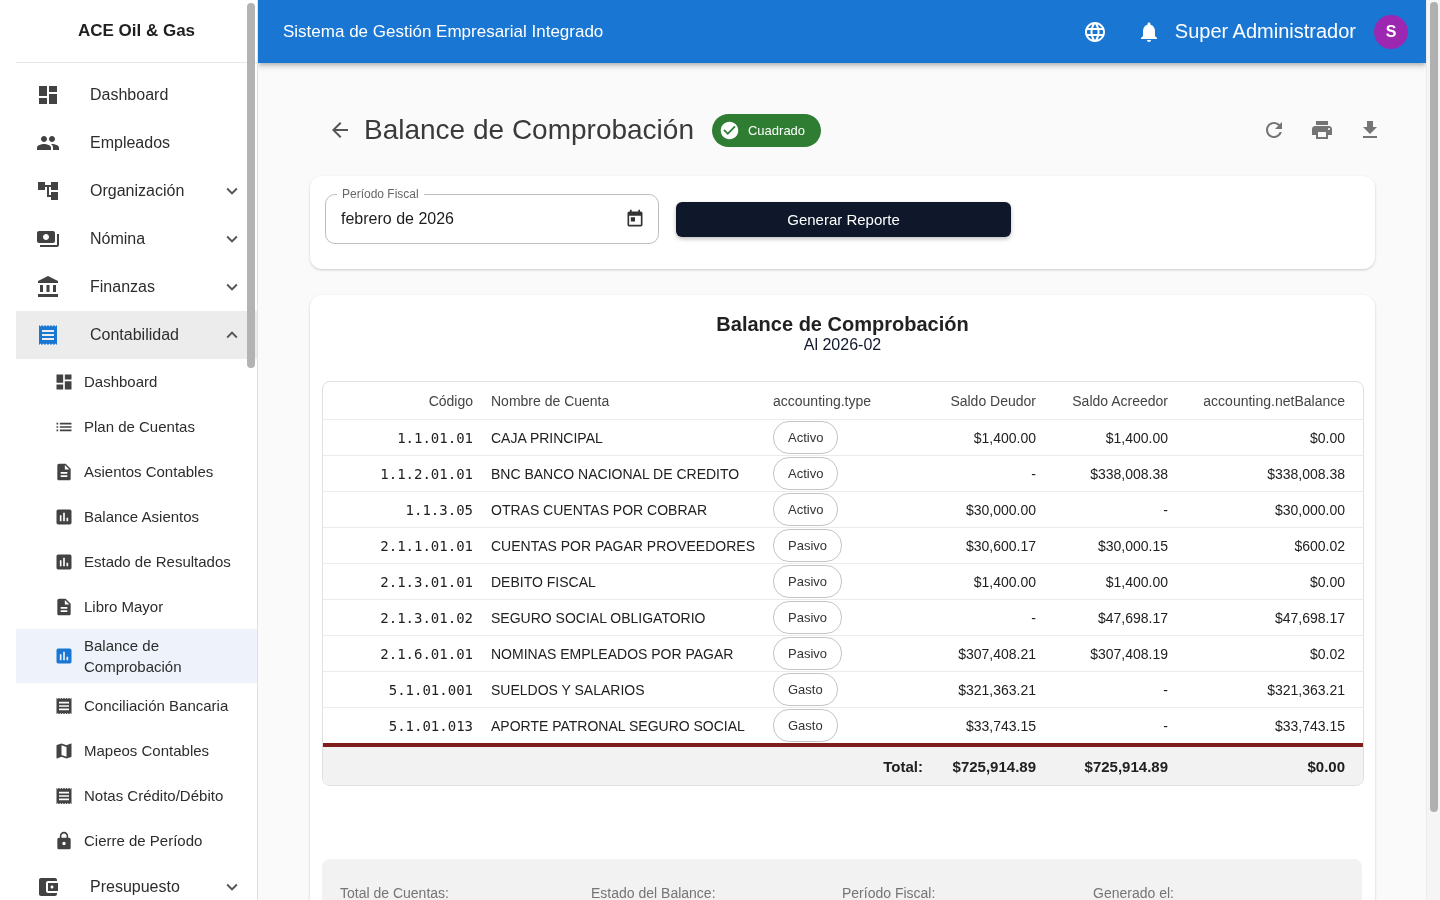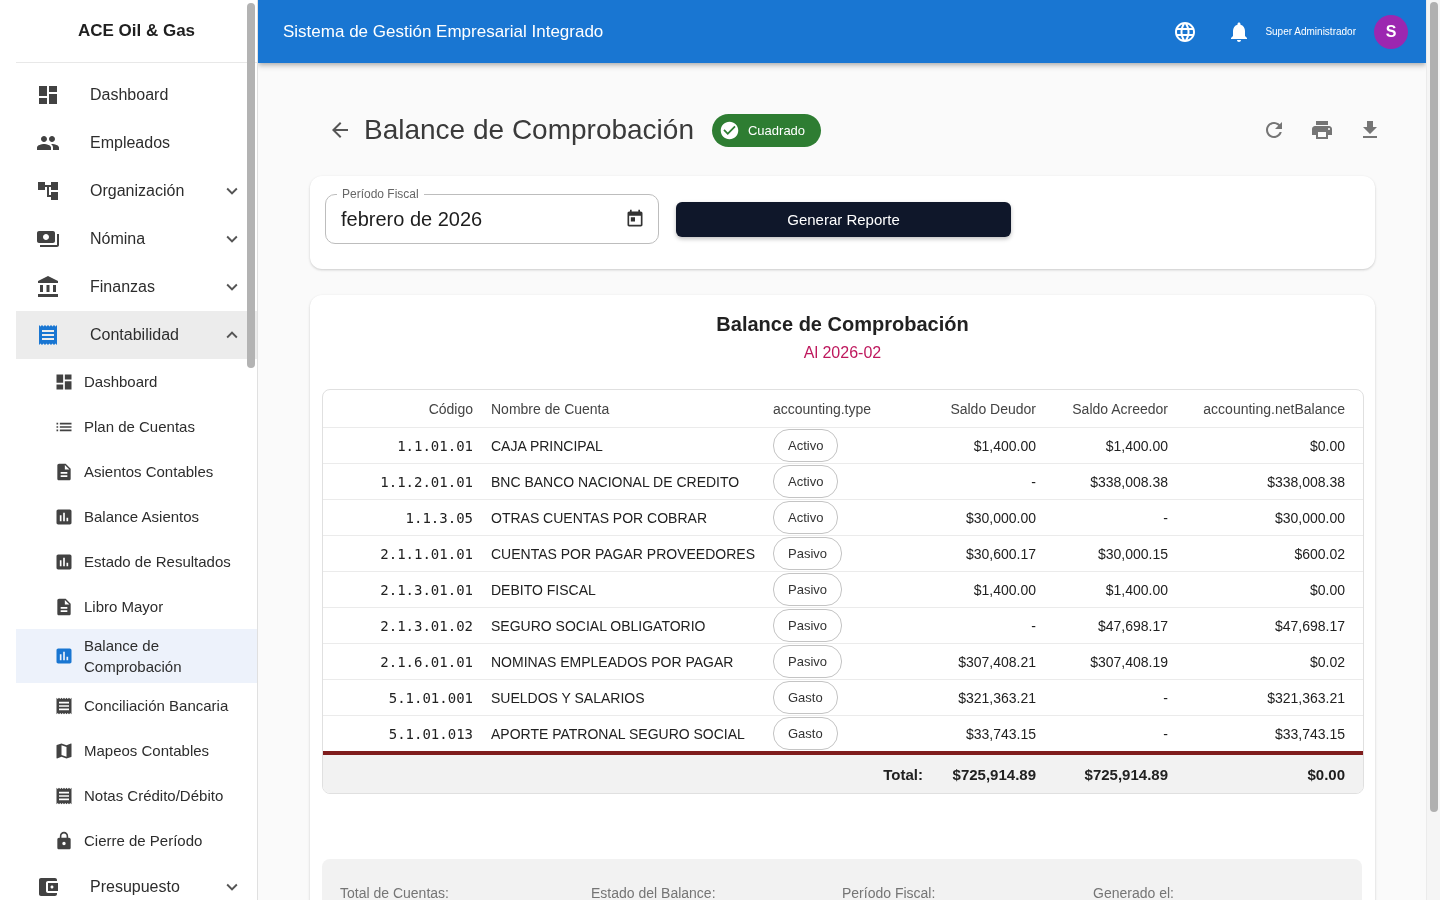--- a/index.html
+++ b/index.html
@@ -28,21 +28,21 @@
   .sb-scroll { position:absolute; right:2px; top:3px; width:8px; height:365px;
     background:#b3b3b3; border-radius:4px; }
 
   
   .appbar { position:absolute; left:258px; top:0; width:1168px; height:63px;
     background:#1976d2; display:flex; align-items:center; padding:0 18px 0 25px;
     box-shadow:0 2px 4px -1px rgba(0,0,0,.2), 0 4px 5px 0 rgba(0,0,0,.14); z-index:4; }
   .appbar-title { color:#fff; font-size:17px; flex:1; }
   .appbar .abtn { width:24px; height:24px; color:#fff; cursor:pointer; }
   .appbar .gap24 { width:30px; }
-  .appbar-user { color:#fff; font-size:10px; margin:0 18px 0 14px; }
+  .appbar-user { color:#fff; font-size:20px; margin:0 18px 0 14px; }
   .avatar { width:34px; height:34px; border-radius:50%; background:#9c27b0; color:#fff;
     display:flex; align-items:center; justify-content:center; font-size:16px;
     font-weight:bold; cursor:pointer; }
 
   
   .page-scrollbar { position:absolute; right:0; top:0; width:14px; height:900px;
     background:#f5f5f5; border-left:1px solid #ebebeb; z-index:6; }
   .page-scrollbar .thumb { position:absolute; left:3px; top:2px; width:8px; height:810px;
     background:#b0b0b0; border-radius:4px; }
 
@@ -63,30 +63,30 @@
   .card { position:absolute; background:#fff; border-radius:12px;
     box-shadow:0 1px 3px rgba(0,0,0,.12), 0 1px 2px rgba(0,0,0,.08); }
   .filter-card { left:52px; top:113px; width:1065px; height:93px; }
   .report-card { left:52px; top:232px; width:1065px; height:650px; }
 
   .field { position:absolute; left:15px; top:18px; width:334px; height:50px;
     border:1px solid #bdbdbd; border-radius:10px; cursor:text; }
   .field .flabel { position:absolute; top:-8px; left:11px; background:#fff;
     padding:0 5px; font-size:12px; color:#666; }
   .field .fvalue { position:absolute; left:15px; top:0; line-height:48px;
-    font-size:20px; color:#1d1d1d; }
+    font-size:16px; color:#1d1d1d; }
   .field .cal { position:absolute; right:13px; top:14px; width:20px; height:20px; color:#333; }
   .gen-btn { position:absolute; left:366px; top:26px; width:335px; height:35px;
     background:#0f172a; color:#fff; border:none; border-radius:6px; font-size:15px;
     font-family:"Liberation Sans", sans-serif; cursor:pointer;
     box-shadow:0 2px 4px rgba(0,0,0,.25); }
 
   .report-title { text-align:center; font-size:20px; font-weight:bold; color:#212121;
     margin-top:18px; }
-  .report-subtitle { text-align:center; font-size:16px; color:#be185d; margin-top:8px; }
+  .report-subtitle { text-align:center; font-size:16px; color:#0f172a; margin-top:0; }
 
   table.tb { margin:27px 12px 0; width:1040px; border:1px solid #e0e0e0;
     border-radius:8px; border-collapse:separate; border-spacing:0; table-layout:fixed;
     overflow:hidden; }
   .tb th { height:37px; font-size:14px; font-weight:500; color:#444; }
   .tb td { height:36px; font-size:14px; color:#212121; }
   .tb tr.r td { border-top:1px solid #ebebeb; }
   .c1 { width:150px; text-align:right; padding-left:18px; }
   .c2 { width:300px; text-align:left; padding-left:18px; }
   .c3 { width:150px; text-align:left; }

